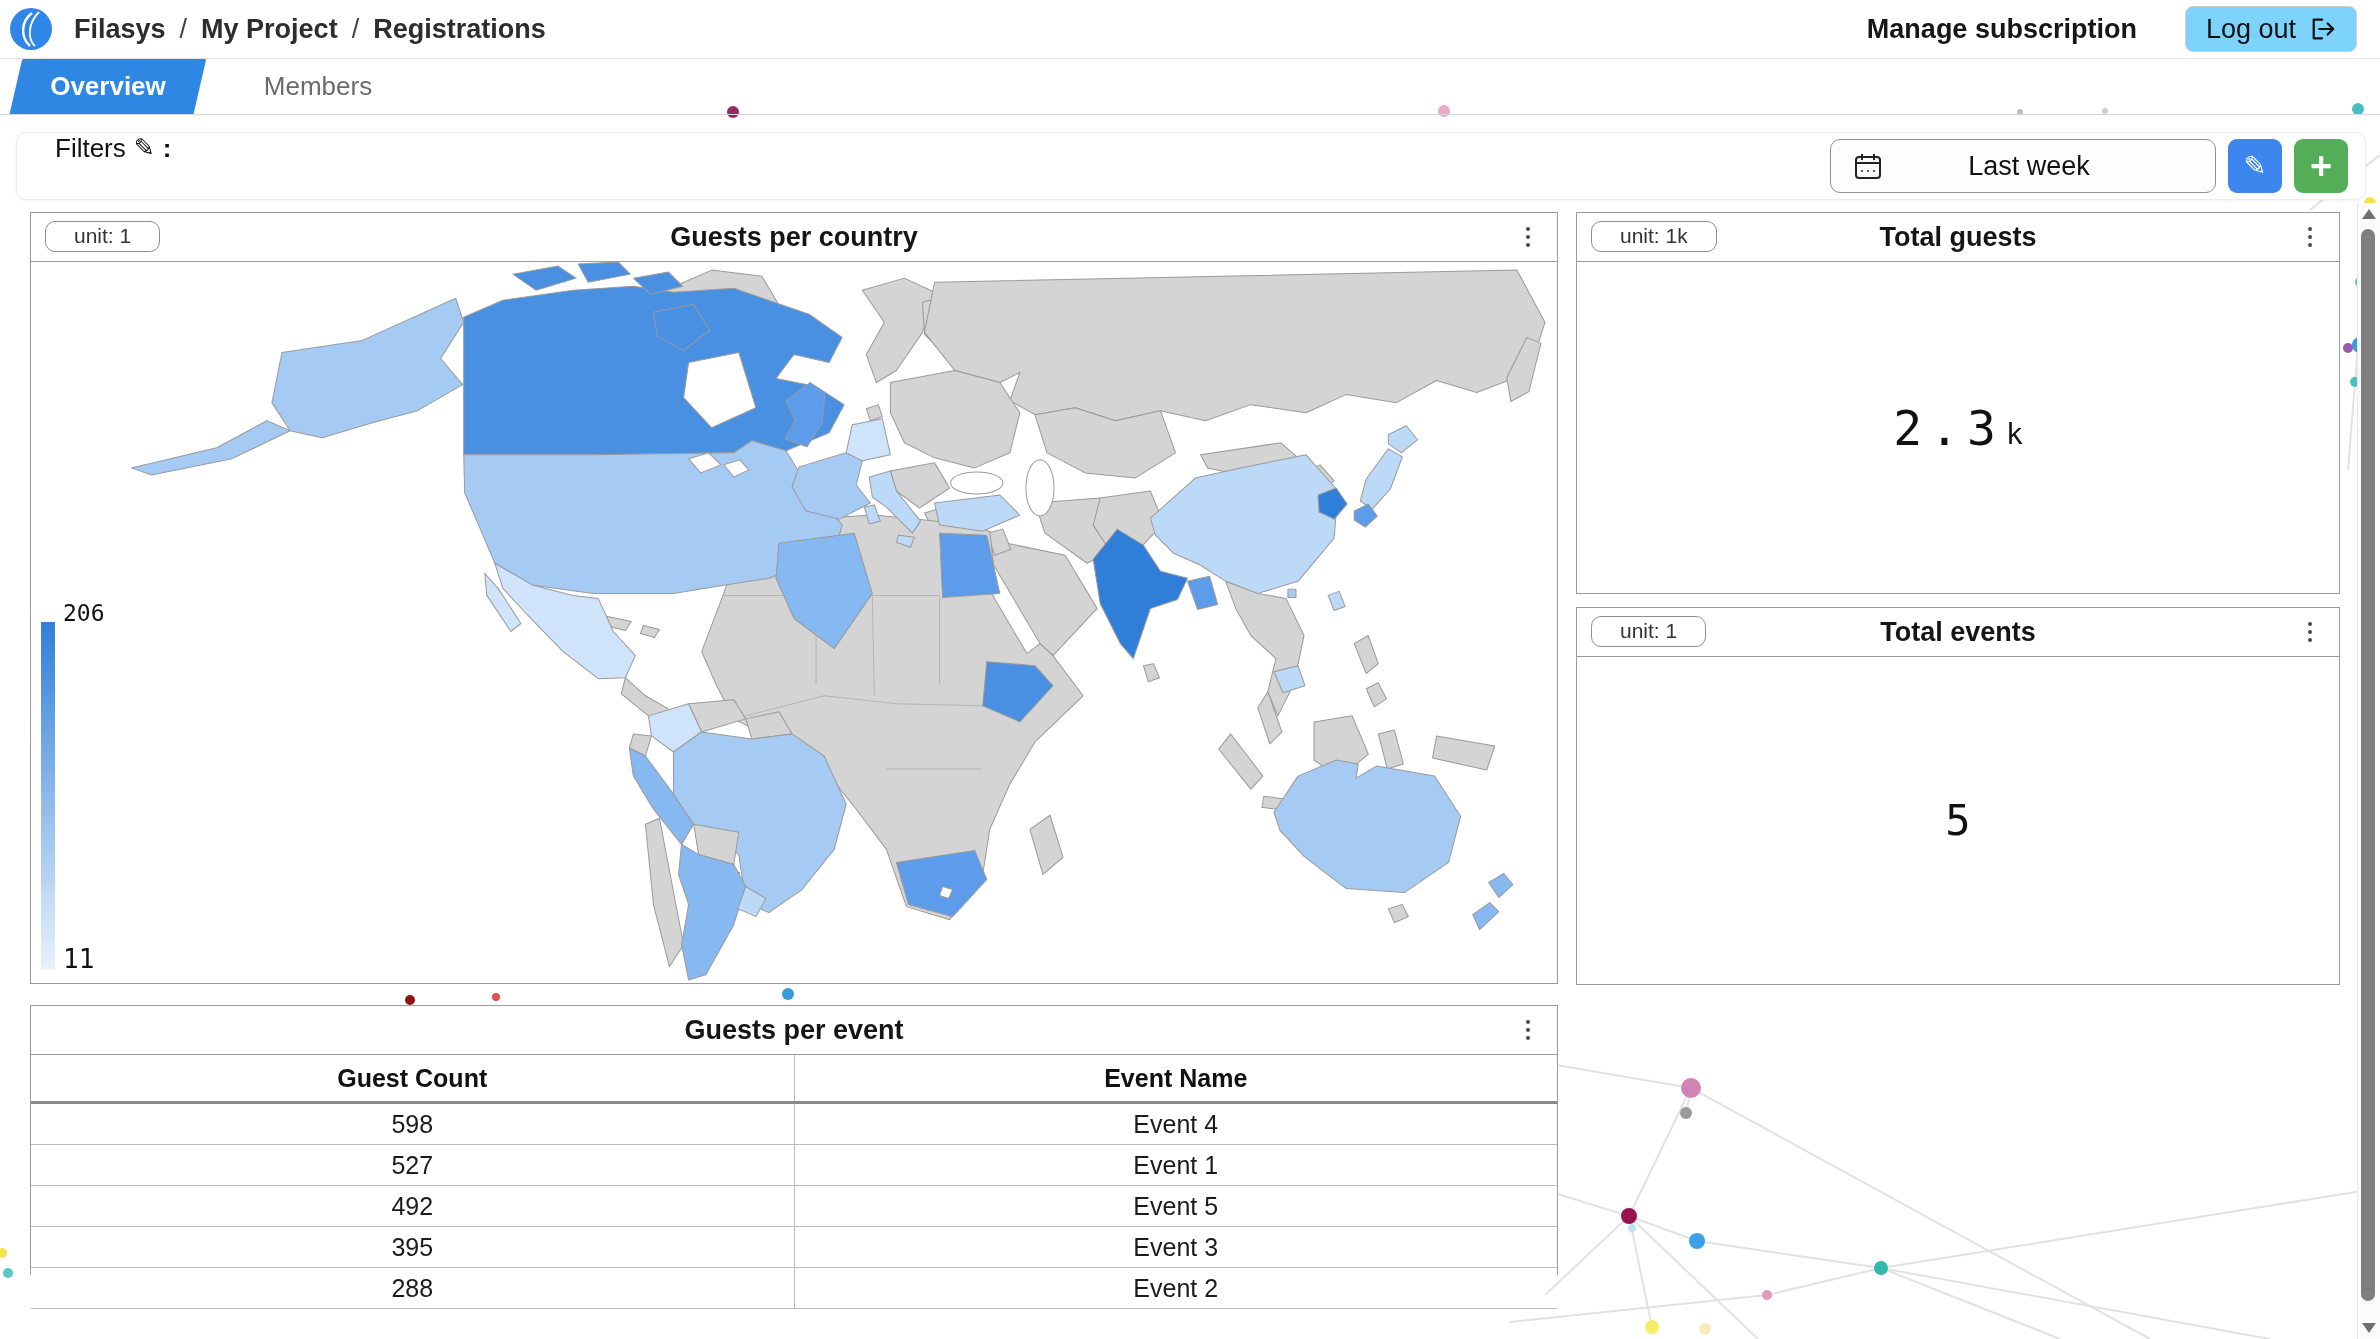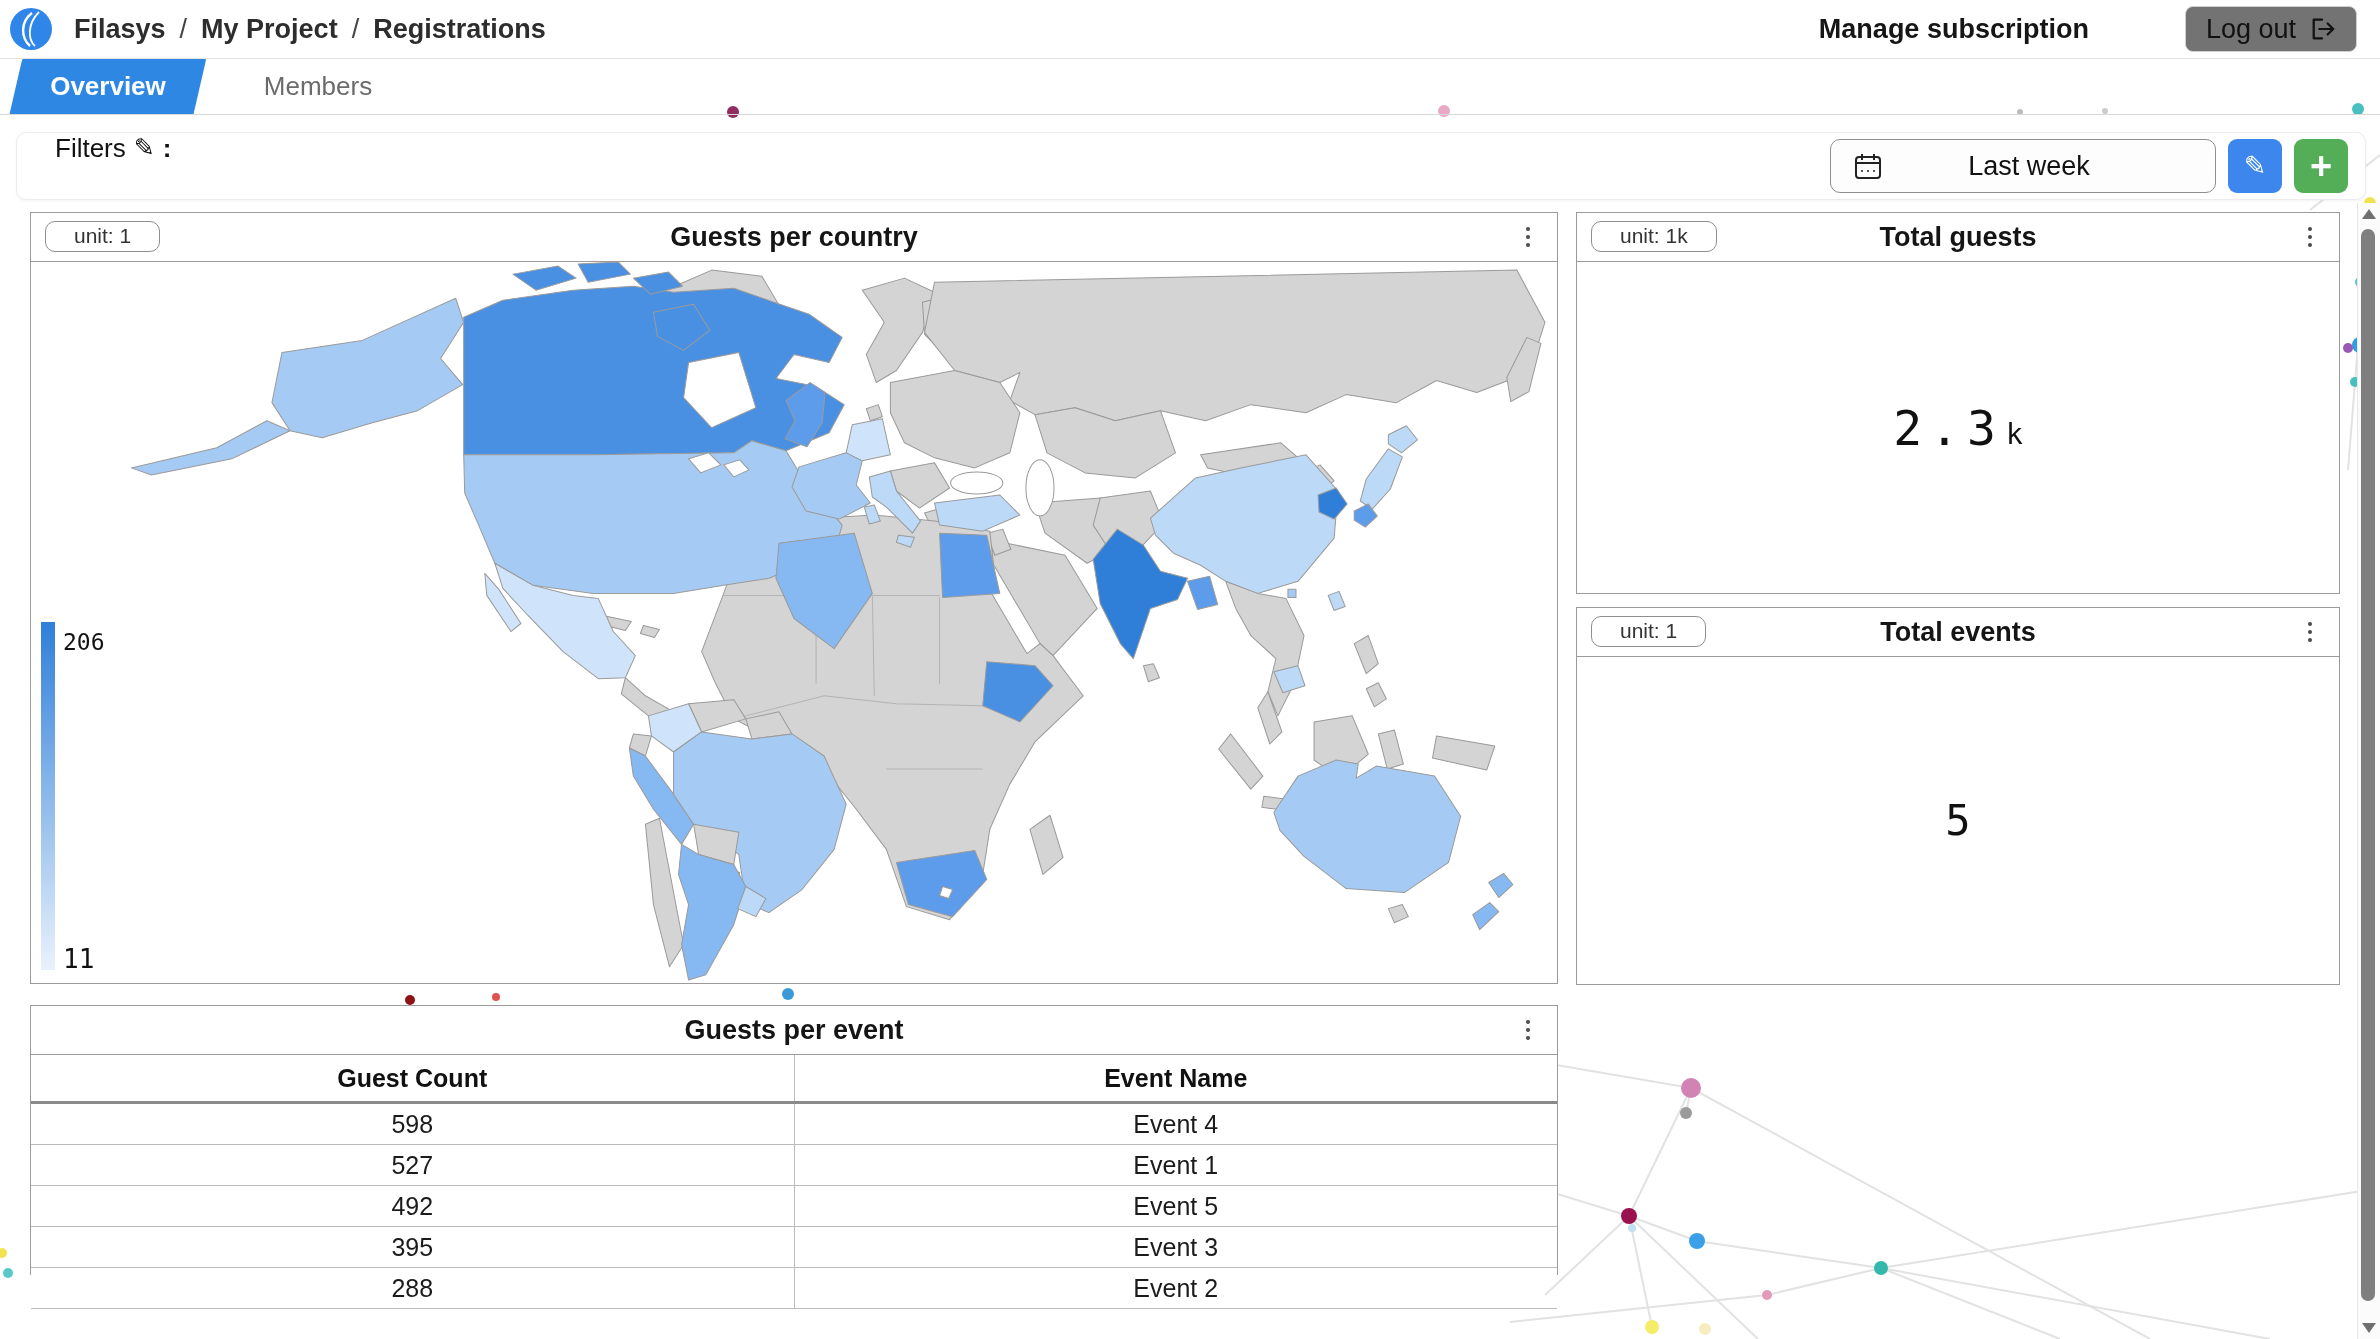--- a/index.html
+++ b/index.html
@@ -12,21 +12,21 @@
   
   .topbar{position:absolute;top:0;left:0;width:2380px;height:58px;background:#fff;
     border-bottom:1px solid #e2e2e2;display:flex;align-items:center;z-index:30;}
   .logo{width:42px;height:42px;margin-left:10px;flex:0 0 auto;}
   .crumbs{display:flex;align-items:center;gap:14px;margin-left:22px;
     font-size:27px;font-weight:600;color:#2d2d2d;}
   .crumb-sep{color:#444;font-weight:400;}
   .top-right{position:absolute;right:23px;top:0;height:58px;display:flex;align-items:center;gap:48px;}
   .manage-sub{font-size:27px;font-weight:600;color:#161616;cursor:pointer;}
   .logout-btn{height:46px;display:flex;align-items:center;gap:14px;padding:0 20px;
-    background:#737373;border:1px solid #cfcfcf;border-radius:8px;font-size:27px;color:#111;cursor:pointer;margin-left:48px;}
+    background:#7dd3fc;border:1px solid #cfcfcf;border-radius:8px;font-size:27px;color:#111;cursor:pointer;}
   
   .tabbar{position:absolute;top:58px;left:0;width:2380px;height:56px;border-bottom:1px solid #d8d8d8;z-index:20;}
   .tab-active{position:absolute;left:16px;top:0;width:184px;height:56px;background:#2e87e2;
     transform:skewX(-13deg);border-radius:3px 3px 0 0;cursor:pointer;}
   .tab-active span{display:block;transform:skewX(13deg);color:#fff;font-size:26px;font-weight:600;
     line-height:56px;text-align:center;}
   .tab-inactive{position:absolute;left:238px;top:0;width:160px;height:56px;line-height:56px;
     text-align:center;font-size:26px;color:#6b6b6b;cursor:pointer;}
   
   .filters{position:absolute;left:16px;top:132px;width:2348px;height:66px;background:#fff;
@@ -53,21 +53,21 @@
   .kebab{position:absolute;right:16px;top:11px;width:26px;height:26px;display:flex;flex-direction:column;
     align-items:center;justify-content:center;gap:4px;cursor:pointer;}
   .kebab i{width:4px;height:4px;border-radius:50%;background:#4a4a4a;}
   #card-map{left:30px;top:212px;width:1528px;height:772px;}
   #card-guests{left:1576px;top:212px;width:764px;height:382px;}
   #card-events{left:1576px;top:607px;width:764px;height:378px;}
   #card-table{left:30px;top:1005px;width:1528px;height:270px;border-bottom:none;}
   .map-body{position:relative;width:100%;height:723px;overflow:hidden;}
   .map-svg{position:absolute;left:0;top:0;width:100%;height:100%;}
   .legend-bar{position:absolute;left:10px;top:360px;width:14px;height:348px;}
-  .legend-max{position:absolute;left:32px;top:367px;font-family:"DejaVu Sans Mono",monospace;font-size:23px;color:#111;}
+  .legend-max{position:absolute;left:32px;top:338px;font-family:"DejaVu Sans Mono",monospace;font-size:23px;color:#111;}
   .legend-min{position:absolute;left:32px;top:682px;font-family:"DejaVu Sans Mono",monospace;font-size:26px;color:#111;}
   .kpi-body{display:flex;align-items:center;justify-content:center;height:calc(100% - 49px);}
   .kpi-value{font-family:"DejaVu Sans Mono",monospace;font-size:48px;color:#111;letter-spacing:8px;}
   .kpi-suffix{font-family:"DejaVu Sans Mono",monospace;font-size:28px;color:#111;letter-spacing:0;
     display:inline-block;transform:translateY(7px);margin-left:2px;}
   .kpi-single{font-family:"DejaVu Sans Mono",monospace;font-size:42px;color:#111;}
   
   .evt-table{width:100%;border-collapse:collapse;table-layout:fixed;}
   .evt-table th{height:44px;font-size:25px;font-weight:700;color:#111;text-align:center;
     border-bottom:3px solid #8a8a8a;}

